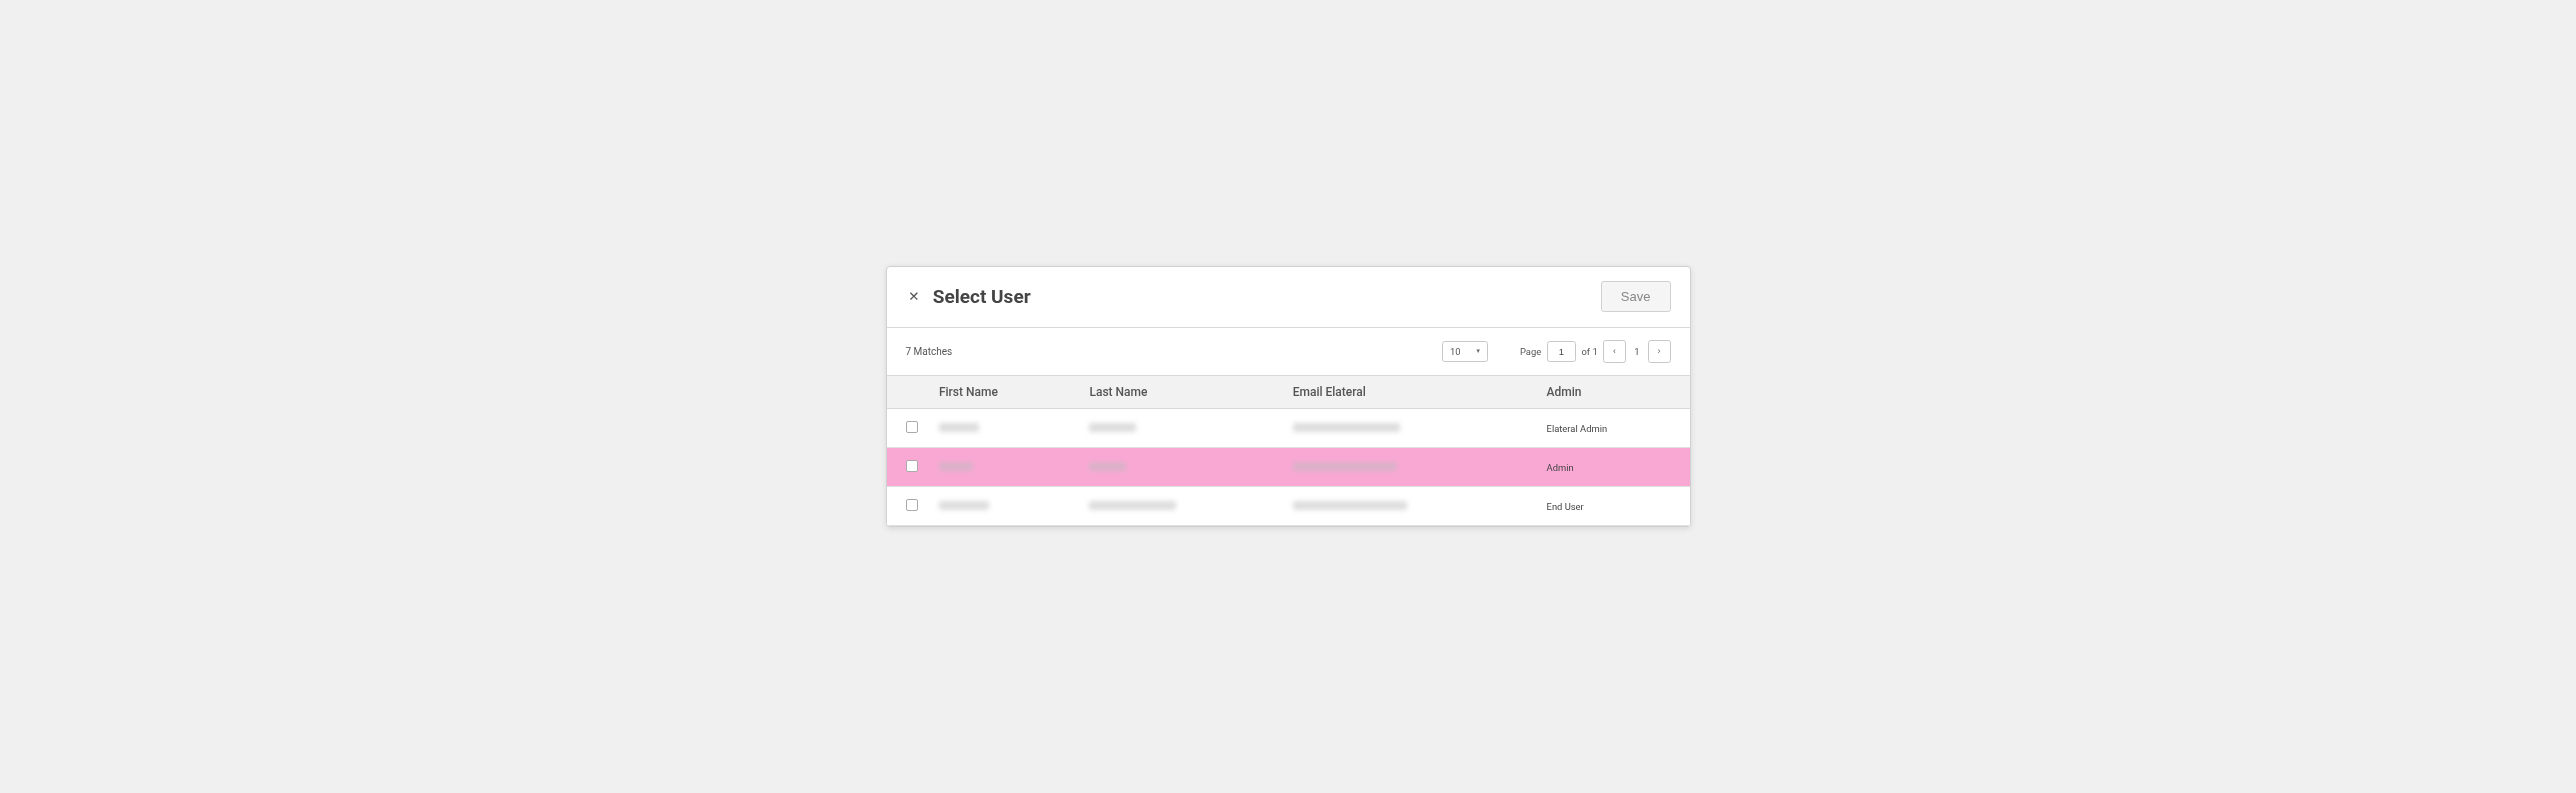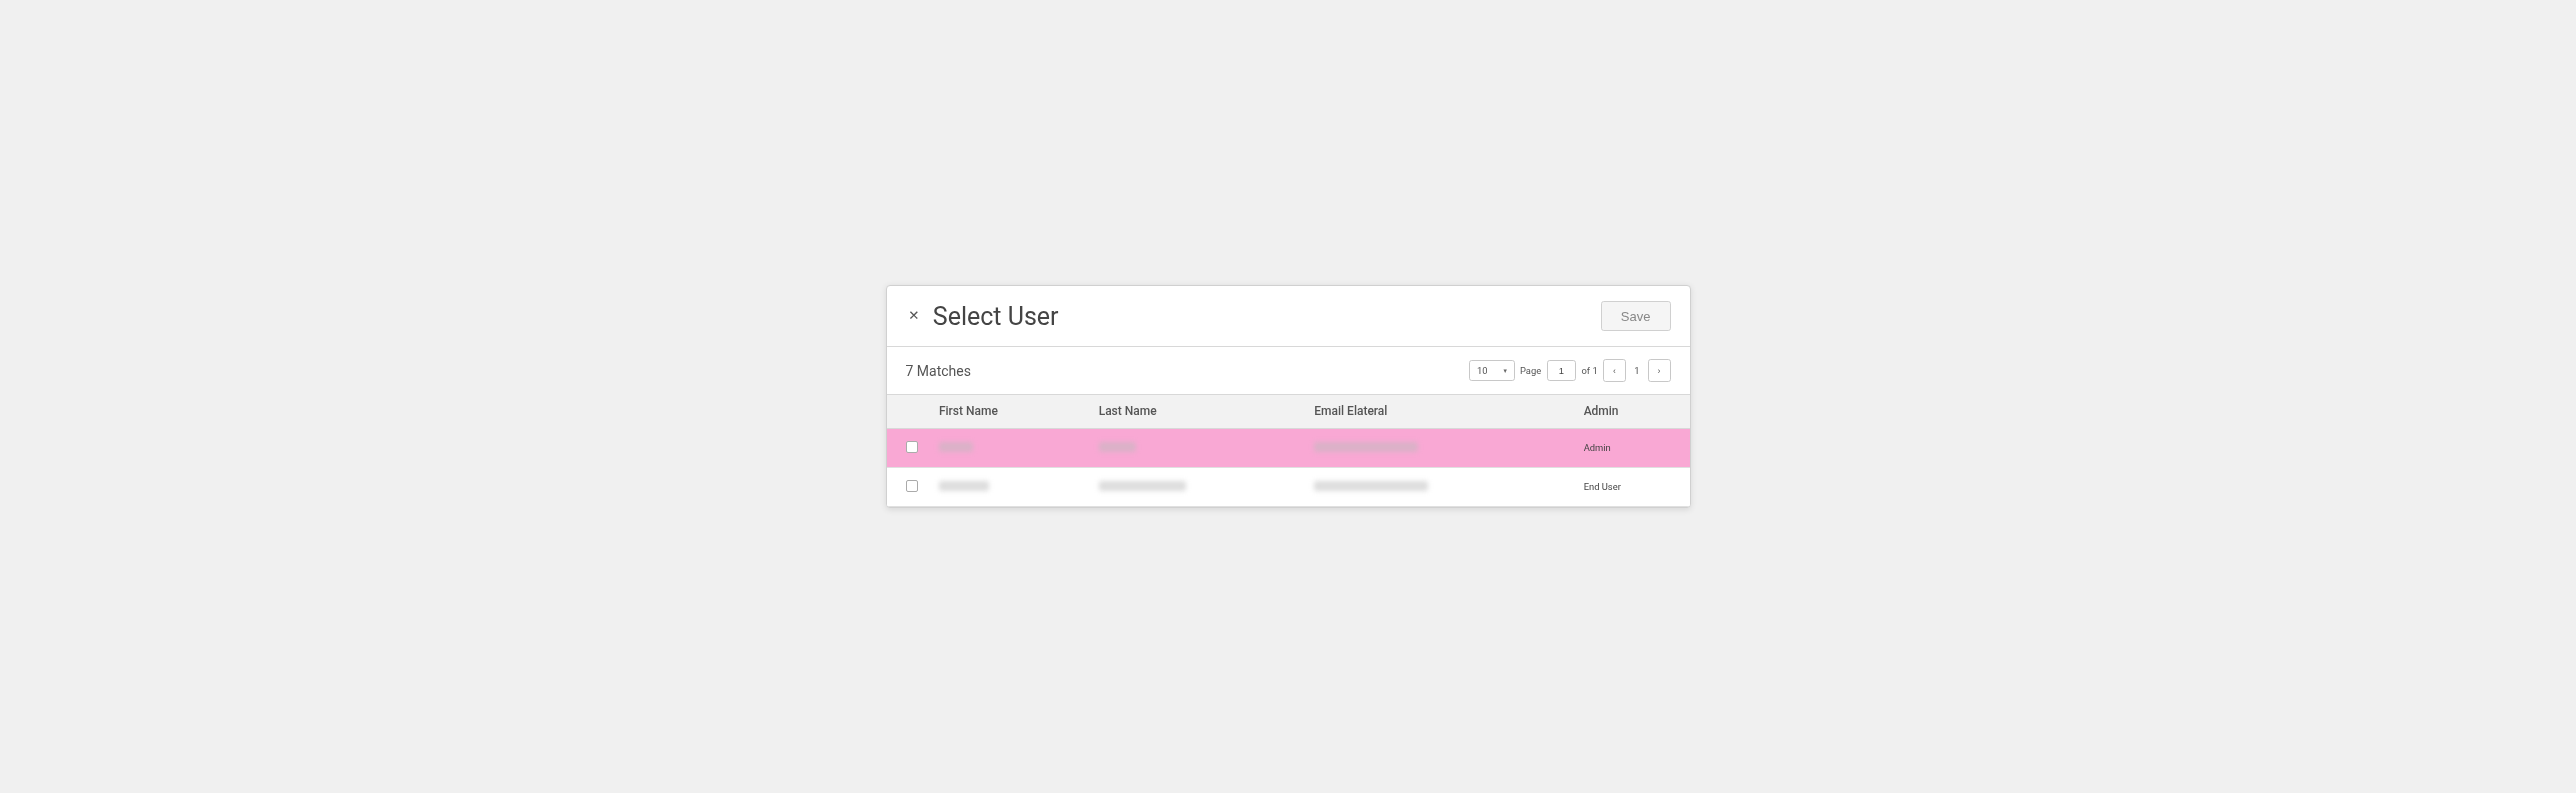--- a/index.html
+++ b/index.html
@@ -46,22 +46,22 @@
       line-height: 1;
       background: none;
       border: none;
       padding: 2.7px;
       display: flex;
       align-items: center;
       justify-content: center;
     }
 
     .dialog-title {
-      font-size: 25px;
-      font-weight: 400;
+      font-size: 19px;
+      font-weight: 700;
       color: #444;
     }
 
     .save-btn {
       background: #f5f5f5;
       border: 0.7px solid #d0d0d0;
       border-radius: 2.7px;
       padding: 6.7px 19px;
       font-size: 13px;
       color: #888;
@@ -75,21 +75,21 @@
     }
 
     .toolbar {
       display: flex;
       align-items: center;
       justify-content: space-between;
       padding: 12px 19px;
     }
 
     .matches-count {
-      font-size: 14px;
+      font-size: 10px;
       color: #555;
     }
 
     .pagination {
       display: flex;
       align-items: center;
       gap: 5.4px;
     }
 
     .per-page-select {
@@ -106,20 +106,21 @@
     }
 
     .per-page-select .chevron {
       font-size: 6.7px;
       color: #666;
     }
 
     .page-label {
       font-size: 9.4px;
       color: #555;
+      margin-left: 27px;
     }
 
     .page-input {
       border: 0.7px solid #c8c8c8;
       border-radius: 2.7px;
       width: 29.5px;
       text-align: center;
       padding: 4px 2.7px;
       font-size: 9.4px;
       color: #444;
@@ -265,20 +266,37 @@
       <tr>
         <th class="col-checkbox"></th>
         <th>First Name</th>
         <th>Last Name</th>
         <th>Email Elateral</th>
         <th>Admin</th>
       </tr>
     </thead>
     <tbody>
 
+      <tr class="">
+        <td class="col-checkbox">
+          <span class="checkbox"></span>
+        </td>
+        <td>
+          <span class="blurred-text" style="width:40px;"></span>
+        </td>
+        <td>
+          <span class="blurred-text" style="width:47px;"></span>
+        </td>
+        <td>
+          <span class="blurred-text" style="width:107px;"></span>
+        </td>
+        <td>
+          <span class="role-text">Elateral Admin</span>
+        </td>
+      </tr>
 
       <tr class="highlighted">
         <td class="col-checkbox">
           <span class="checkbox"></span>
         </td>
         <td>
           <span class="blurred-text" style="width:34px;"></span>
         </td>
         <td>
           <span class="blurred-text" style="width:37px;"></span>

